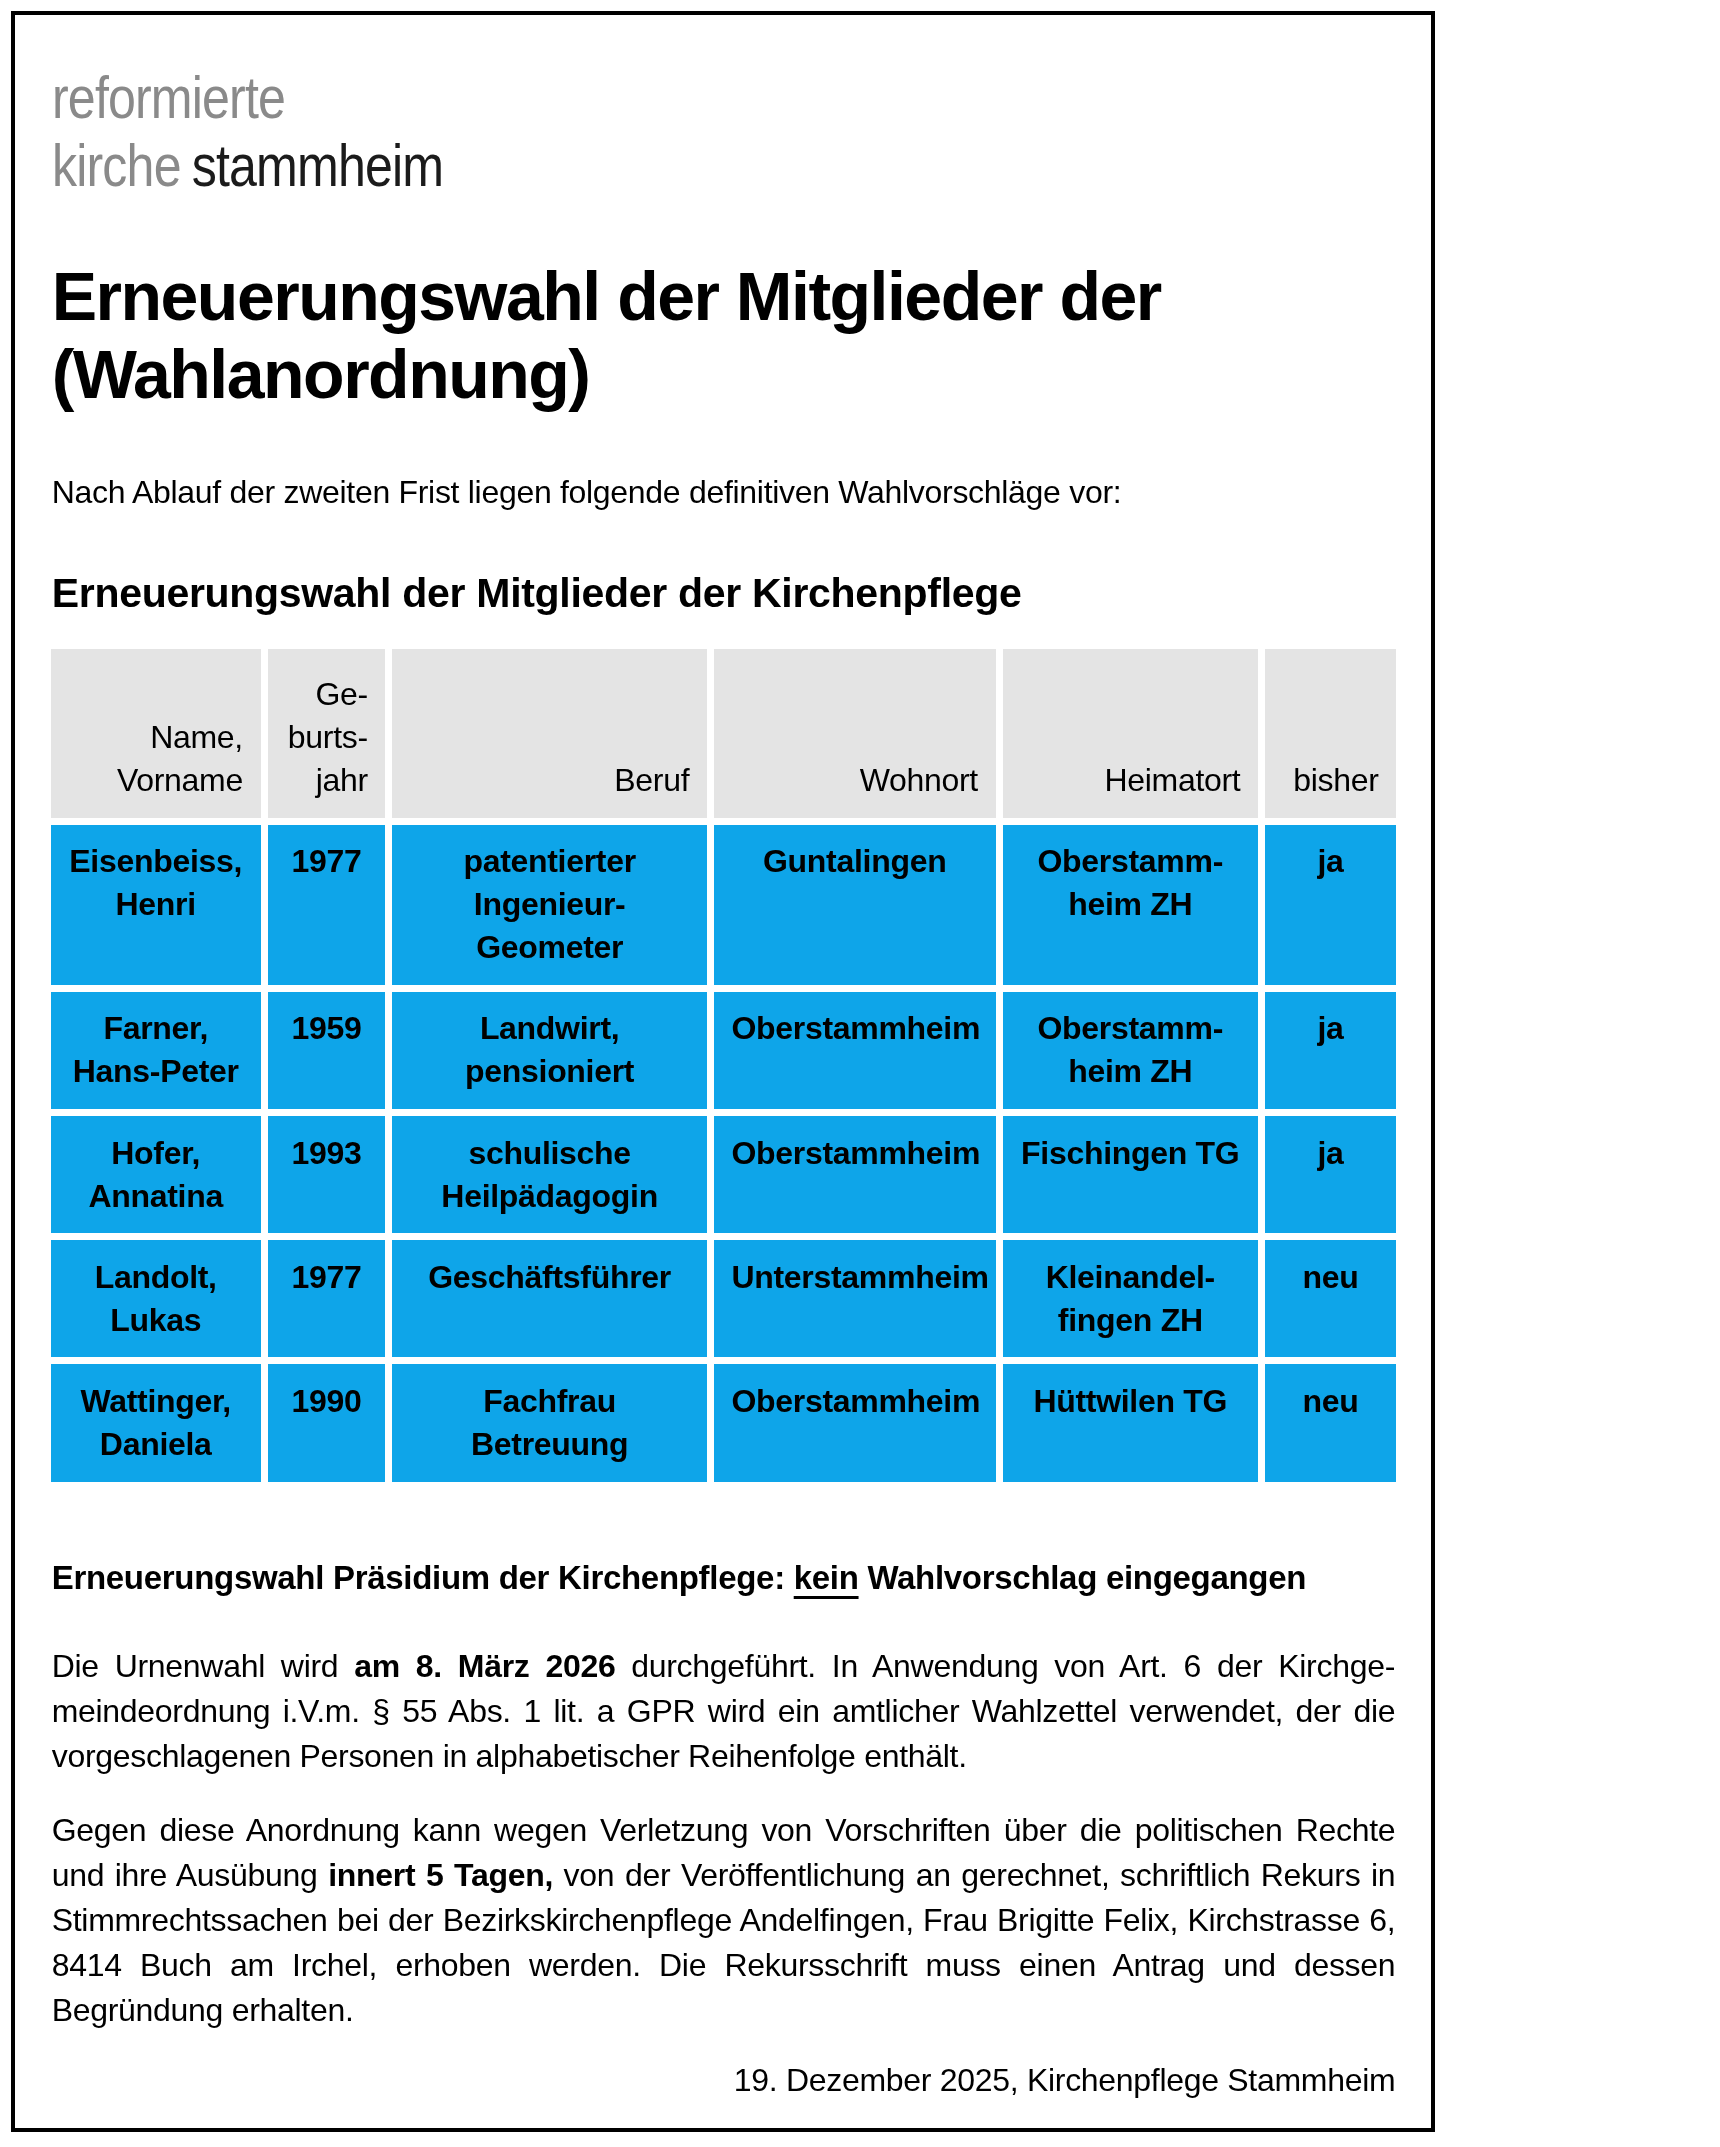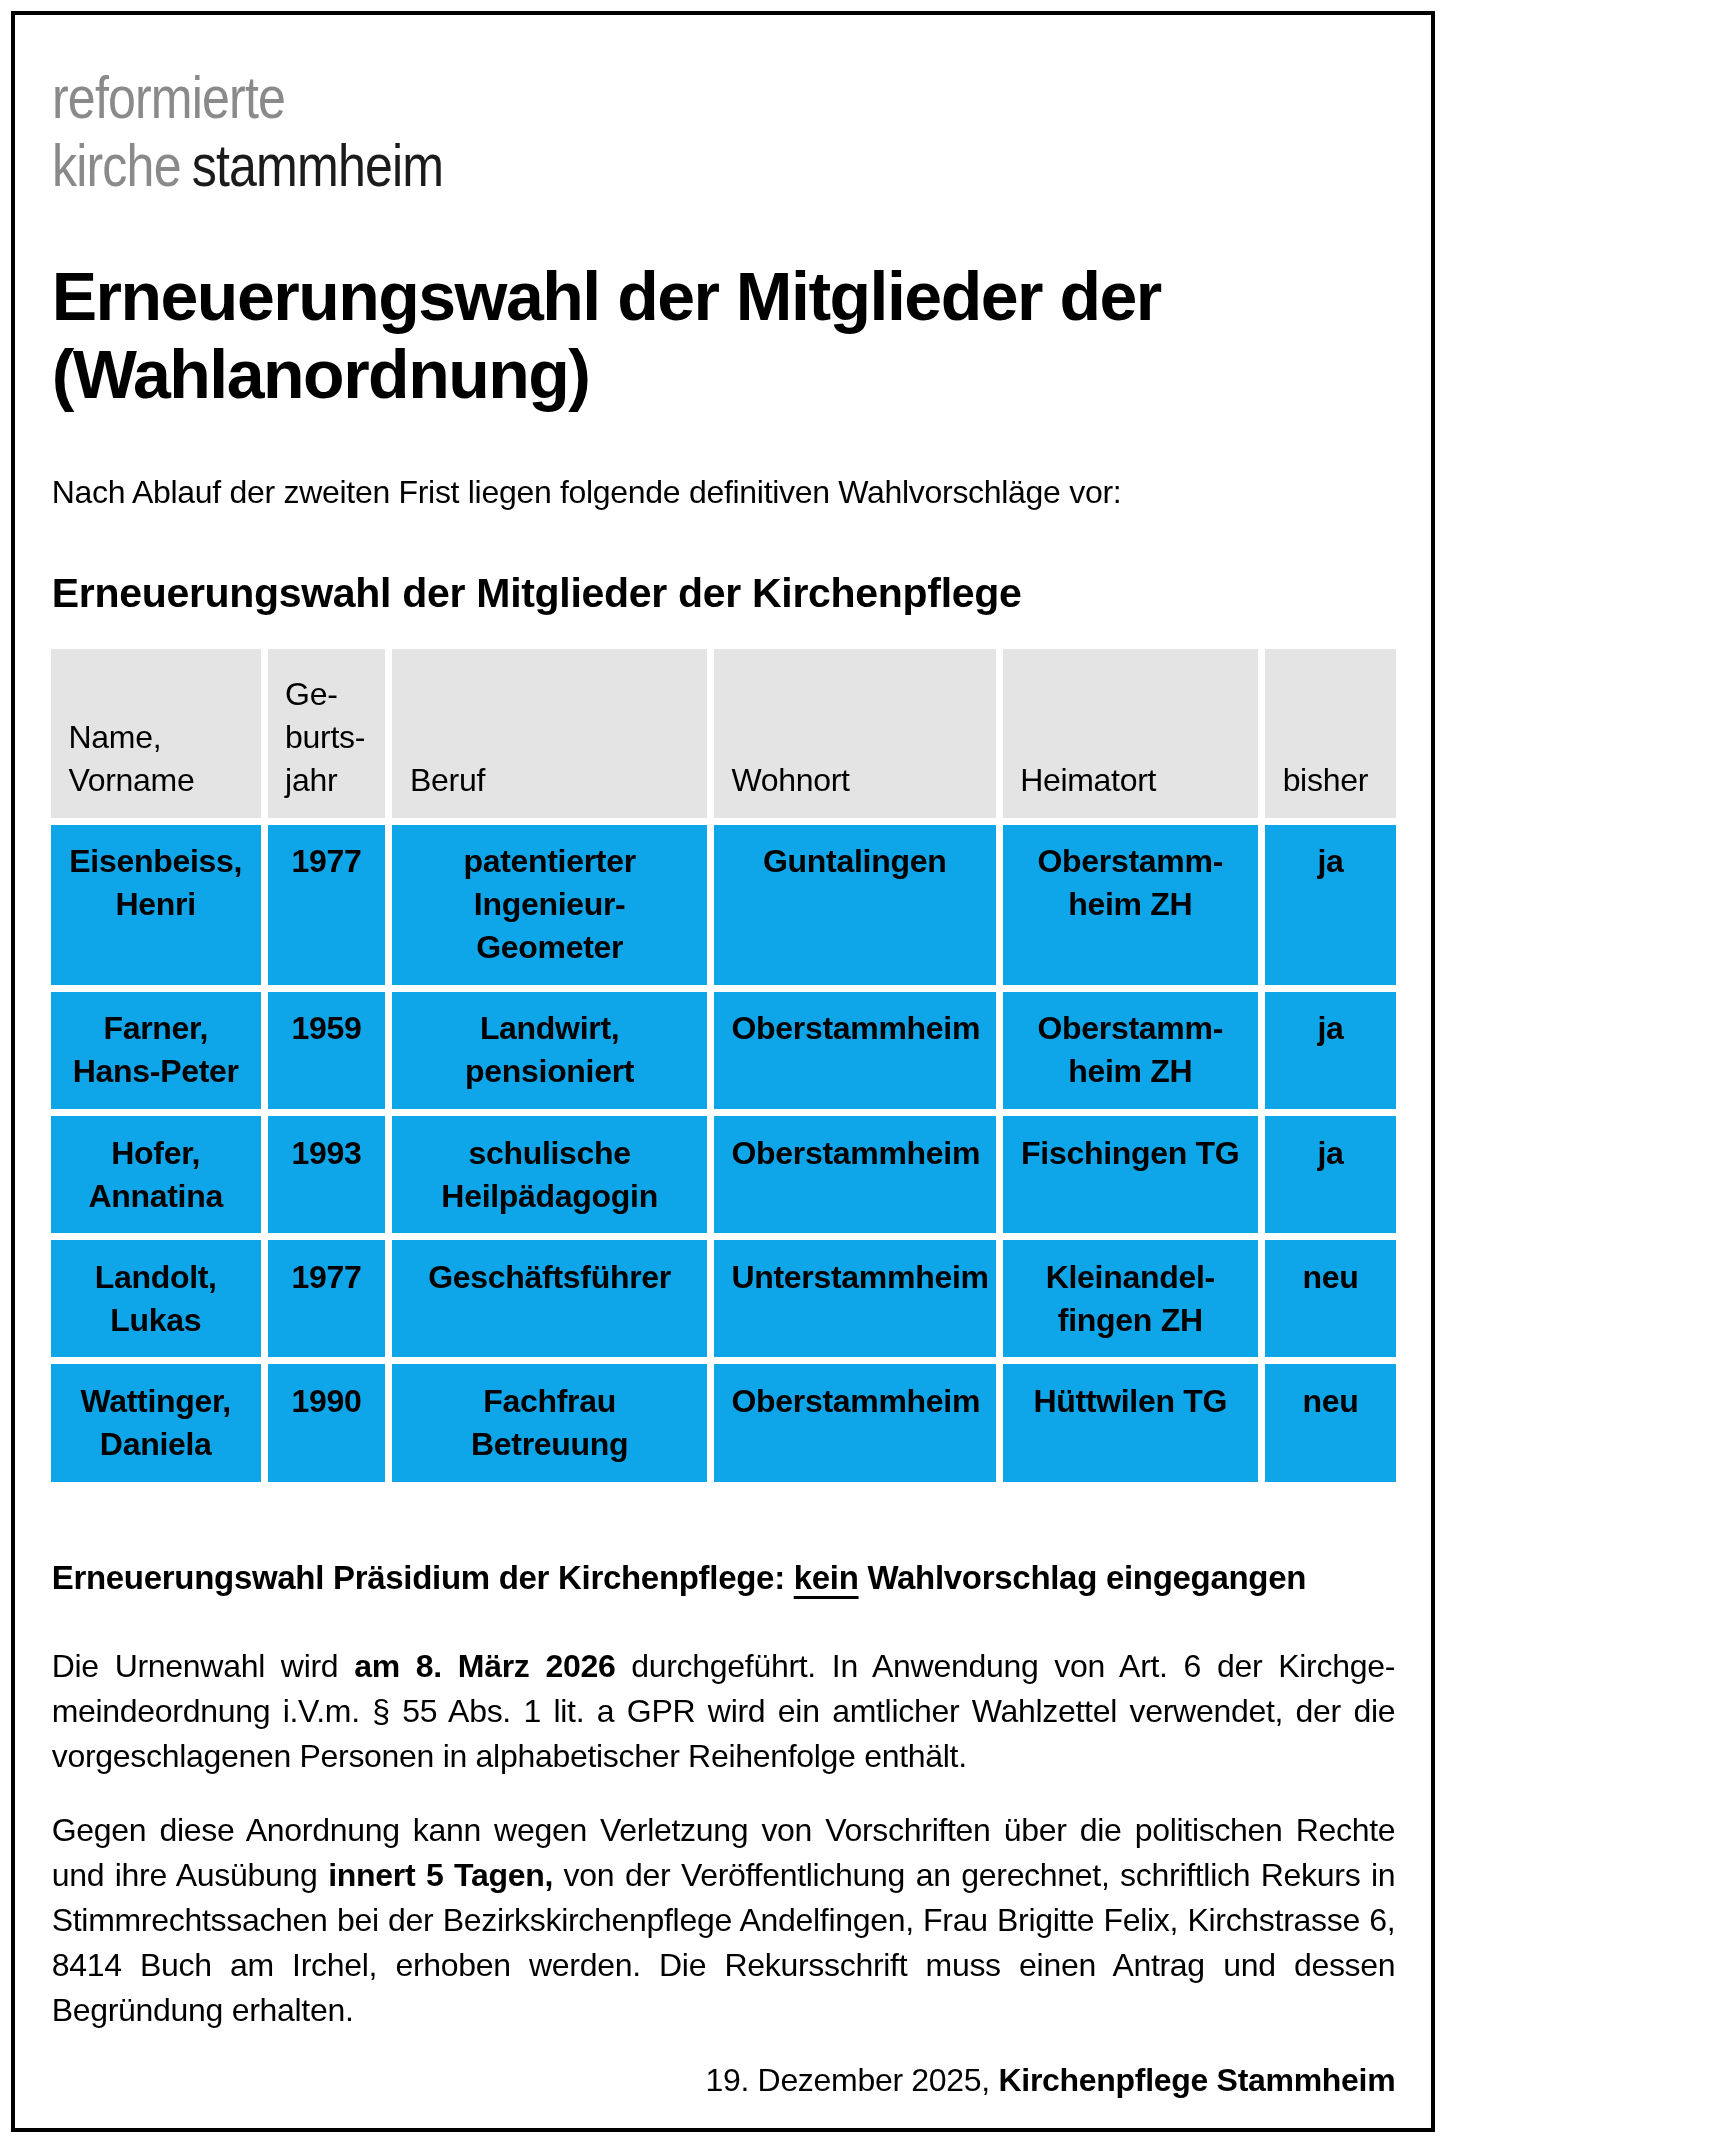--- a/index.html
+++ b/index.html
@@ -69,21 +69,21 @@
     border-collapse: separate;
     border-spacing: 7.8px;
     table-layout: fixed;
     width: 100%;
     font-size: 32px;
     letter-spacing: -0.3px;
   }
   table.cands th {
     background: #e4e4e4;
     font-weight: 400;
-    text-align: left;
+    text-align: right;
     vertical-align: bottom;
     padding: 15.6px 17.6px 15.6px 17.6px;
     height: 137px;
     line-height: 43px;
     white-space: pre-line;
   }
   table.cands td {
     background: #0ea5e9;
     text-align: center;
     vertical-align: top;
@@ -116,21 +116,21 @@
   .para.first { margin-top: 47px; }
   .para b { font-weight: 700; }
 
   .dateline {
     margin-top: 25px;
     font-size: 32px;
     line-height: 45px;
     letter-spacing: -0.3px;
     text-align: right;
   }
-  .dateline b { font-weight: 700; }
+  .dateline b { font-weight: 400; }
 </style>
 </head>
 <body>
 
 <div class="page">
   <div class="frame">
 
     <div class="logo">
       <div><span class="gray">reformierte</span></div>
       <div><span class="gray">kirche</span><span class="dark">stammheim</span></div>

